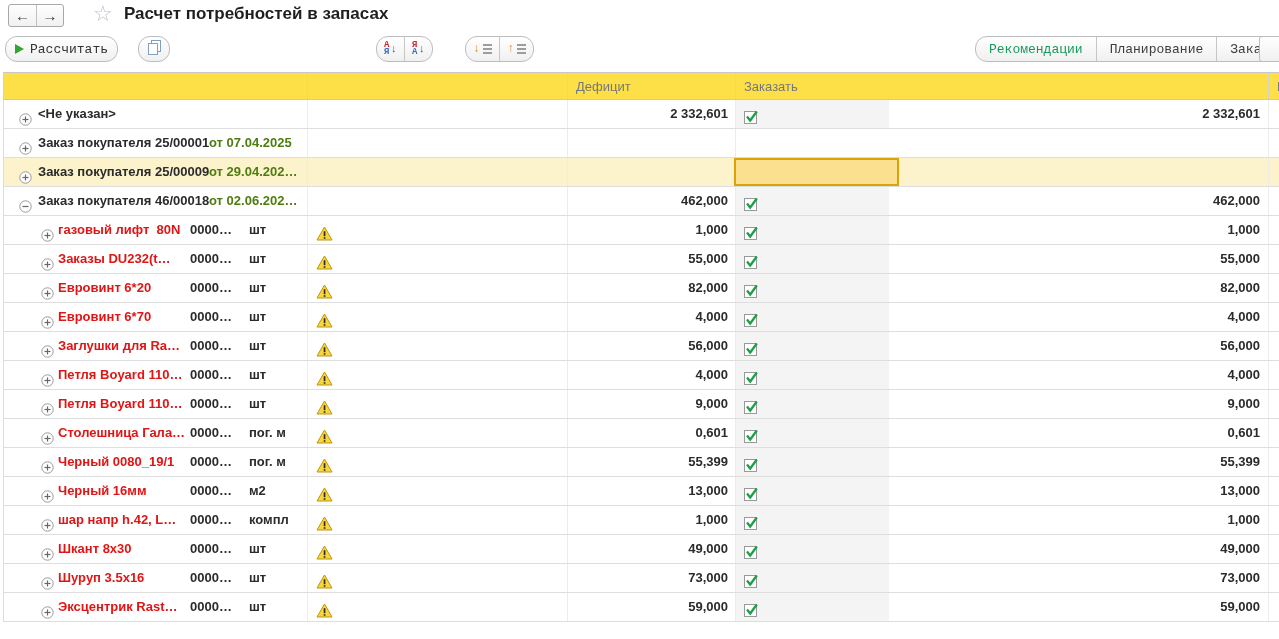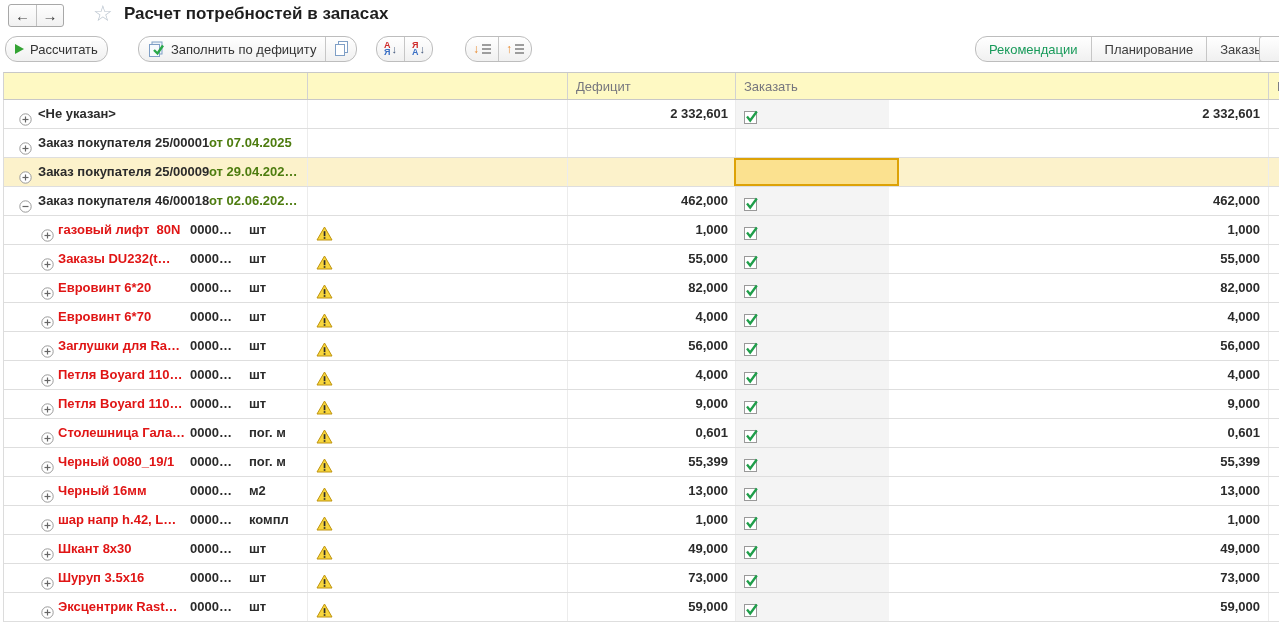--- a/index.html
+++ b/index.html
@@ -27,21 +27,21 @@
     position: absolute; left: 93px; top: 1px;
     font-size: 22px; color: #b9c3ce;
   }
   .page-title {
     position: absolute; left: 124px; top: 4px;
     font-size: 17px; font-weight: 700; color: #1e1e1e;
   }
 
   
   .tb { position: absolute; top: 36px; height: 26px; display: flex; align-items: stretch;
-        border: 1px solid #bdbdbd; border-radius: 12px; background: linear-gradient(#ffffff,#f0f0f0); }
+        border: 1px solid #bdbdbd; border-radius: 12px; background: linear-gradient(#ffffff,#f0f0f0); font-family: Liberation Mono, monospace; }
   .tb-seg { display: flex; align-items: center; padding: 0 9px; font-size: 13px; color: #333; }
   .tb-seg + .tb-seg { border-left: 1px solid #c6c6c6; }
   .tb-ico { display: inline-flex; margin-right: 6px; }
   .play { width:0;height:0;border-left:9px solid #33a333;border-top:5px solid transparent;border-bottom:5px solid transparent; }
   .seg-icon-only { padding: 0 7px; }
 
   .sort-letters { display:flex; flex-direction:column; line-height:7px; font-size:9px; font-weight:700; }
   .sort-arrow { font-size:11px; color:#44597c; margin-left:1px; }
   .red { color:#cf2b2b; } .blue { color:#3a6fc4; }
 
@@ -53,21 +53,21 @@
   .view-seg { padding: 0 13px; color:#3d3d3d; }
   .view-seg.active { color:#189a5a; }
   .cut-btn { position:absolute; left:1259px; top:36px; width:28px; height:26px;
              border:1px solid #bdbdbd; border-radius:3px; background:linear-gradient(#ffffff,#f0f0f0); }
 
   
   #grid { position: absolute; left: 3px; top: 72px; width: 1276px; }
   .thead {
     position: relative; height: 28px;
     border-top: 1px solid #c8c8c8; border-bottom: 1px solid #c8c8c8; border-left: 1px solid #d2d2d2;
-    background: #fef9c3; font-size: 13px; color: #76767e;
+    background: #fde047; font-size: 13px; color: #76767e;
   }
   .thead .hcell { position:absolute; top:0; height:100%; line-height:27px; padding-left:8px; overflow:hidden; }
   .h-tree { left:0; width:304px; border-right:1px solid #d2d2d2; }
   .h-flag { left:304px; width:260px; border-right:1px solid #d2d2d2; }
   .h-def  { left:564px; width:168px; border-right:1px solid #d2d2d2; }
   .h-order{ left:732px; width:533px; border-right:1px solid #d2d2d2; }
   .h-last { left:1265px; width:11px; padding-left:6px; white-space:nowrap; }
 
   .tbody { border-left: 1px solid #dcdcdc; }
   .trow { position: relative; height: 29px; border-bottom: 1px solid #dedede; background:#fff; font-size:13px;font-weight:bold; }
@@ -116,30 +116,20 @@
 <div class="tb" style="left:5px;">
   <div class="tb-seg">
     <span class="tb-ico">
         <span class="play"></span>
       </span>
     <span>Рассчитать</span>
   </div>
 </div>
 
 <div class="tb" style="left:138px;">
-  <div class="tb-seg">
-    <span class="tb-ico">
-      <svg width="17" height="16" viewBox="0 0 17 16">
-        <rect x="4" y="1" width="10" height="12" fill="#eef3f9" stroke="#7f9fc6"></rect>
-        <rect x="1.5" y="3.5" width="10" height="12" fill="#f7fafd" stroke="#7f9fc6"></rect>
-        <path d="M6 9 L9.5 12.5 L15 4.5" fill="none" stroke="#2aa84a" stroke-width="2.4"></path>
-      </svg>
-    </span>
-    <span>Заполнить по дефициту</span>
-  </div>
   <div class="tb-seg seg-icon-only">
     <span>
       <svg width="16" height="16" viewBox="0 0 16 16">
         <rect x="5.5" y="1.5" width="9" height="11" fill="#fff" stroke="#7f9fc6"></rect>
         <rect x="2.5" y="4.5" width="9" height="11" fill="#fff" stroke="#7f9fc6"></rect>
       </svg>
     </span>
   </div>
 </div>
 

